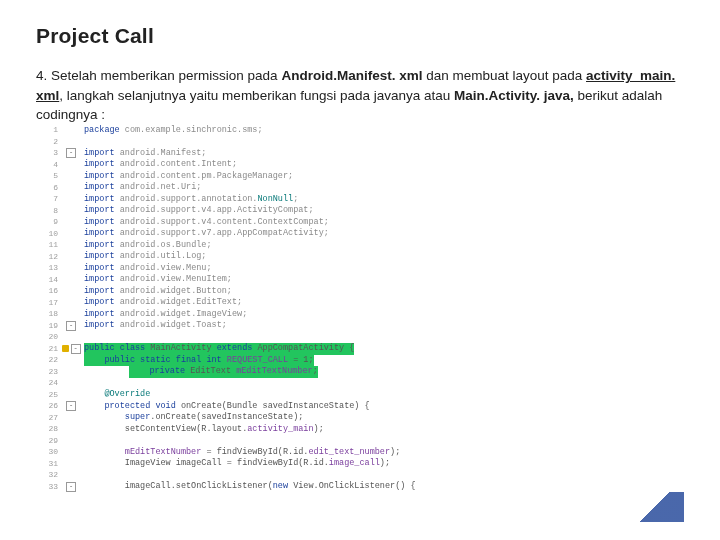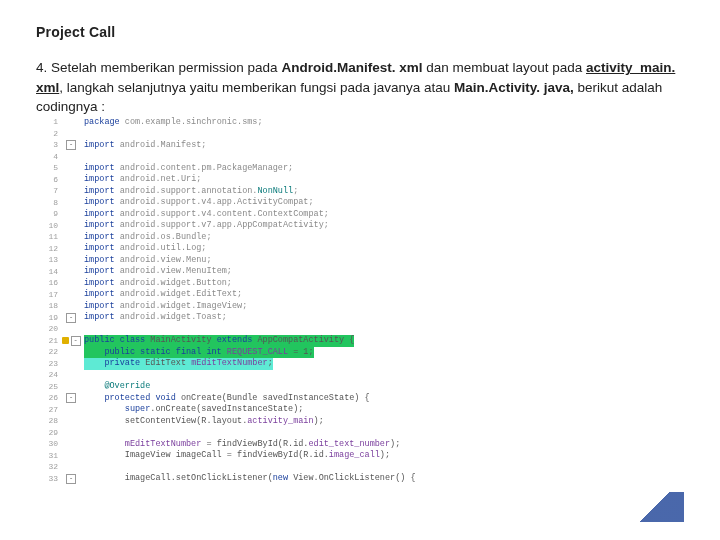--- a/index.html
+++ b/index.html
@@ -7,21 +7,21 @@
     padding: 24px 36px;
     font-family: Arial, Helvetica, sans-serif;
     font-size: 13px;
     color: #222;
     width: 720px;
     height: 540px;
     box-sizing: border-box;
     background: #fff;
   }
   .title {
-    font-size: 14px;
+    font-size: 21px;
     font-weight: bold;
     margin-bottom: 18px;
     letter-spacing: 0.2px;
   }
   .para {
     font-size: 13.5px;
     line-height: 1.45;
   }
   .para .bold { font-weight: bold; }
   .para .bold-u { font-weight: bold; text-decoration: underline; }
@@ -64,21 +64,21 @@
   .code {
     white-space: pre;
     color: #555;
     text-align: center;
   }
   .kw { color: #1a3f9c; }        
   .grey { color: #8a8a8a; }
   .purple { color: #7a3e9d; }
   .teal { color: #0a7a7a; }
   .hl-grey { background: #22c55e; }
-  .hl-yellow { background: #5eead4; }
+  .hl-yellow { background: #22c55e; margin-left: 45px; }
   .corner {
     position: absolute;
     right: 36px;
     bottom: 18px;
     width: 60px;
     height: 30px;
     background: linear-gradient(135deg, rgba(0,0,0,0) 50%, #2a4d9c 50.2%);
     opacity: 0.85;
   }
   .warn {
@@ -112,20 +112,21 @@
     <div class="code-row">
       <span class="lineno">3</span>
       <span class="gutter">
         <span class="fold">-</span>
       </span>
       <span class="code"><span class="kw">import </span><span class="grey">android.Manifest;</span></span>
     </div>
     <div class="code-row">
       <span class="lineno">4</span>
       <span class="gutter"></span>
+      <span class="code"><span class="kw">import </span><span class="grey">android.content.Intent;</span></span>
     </div>
     <div class="code-row">
       <span class="lineno">5</span>
       <span class="gutter"></span>
       <span class="code"><span class="kw">import </span><span class="grey">android.content.pm.PackageManager;</span></span>
     </div>
     <div class="code-row">
       <span class="lineno">6</span>
       <span class="gutter"></span>
       <span class="code"><span class="kw">import </span><span class="grey">android.net.Uri;</span></span>

